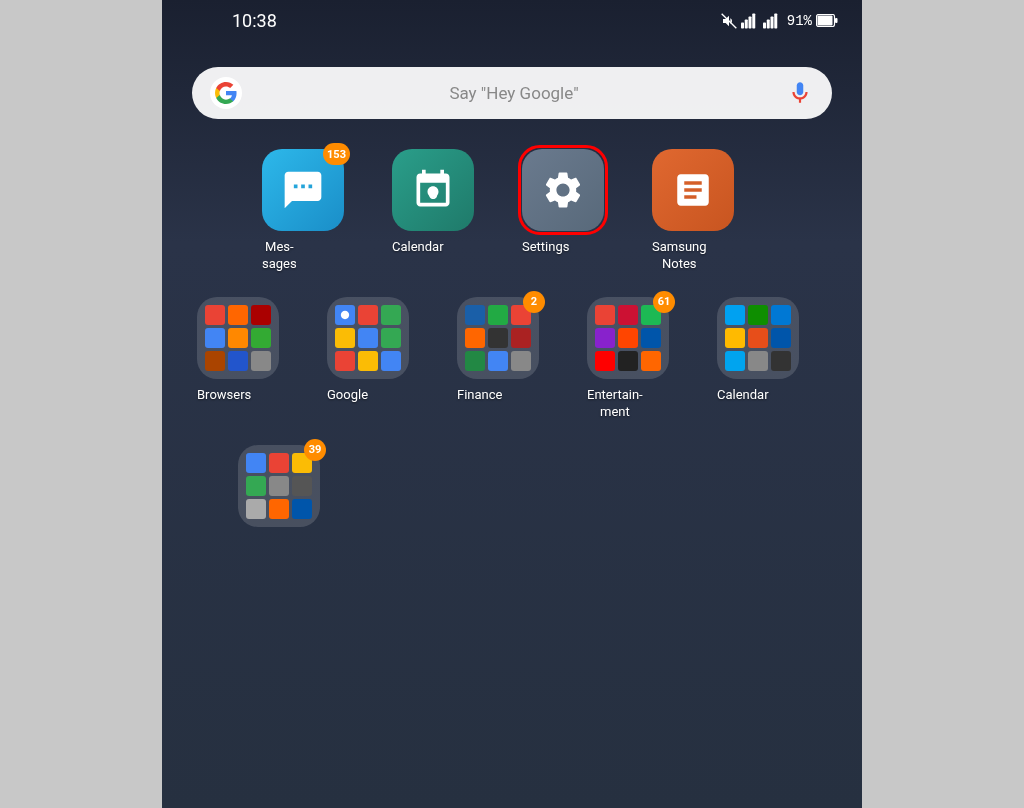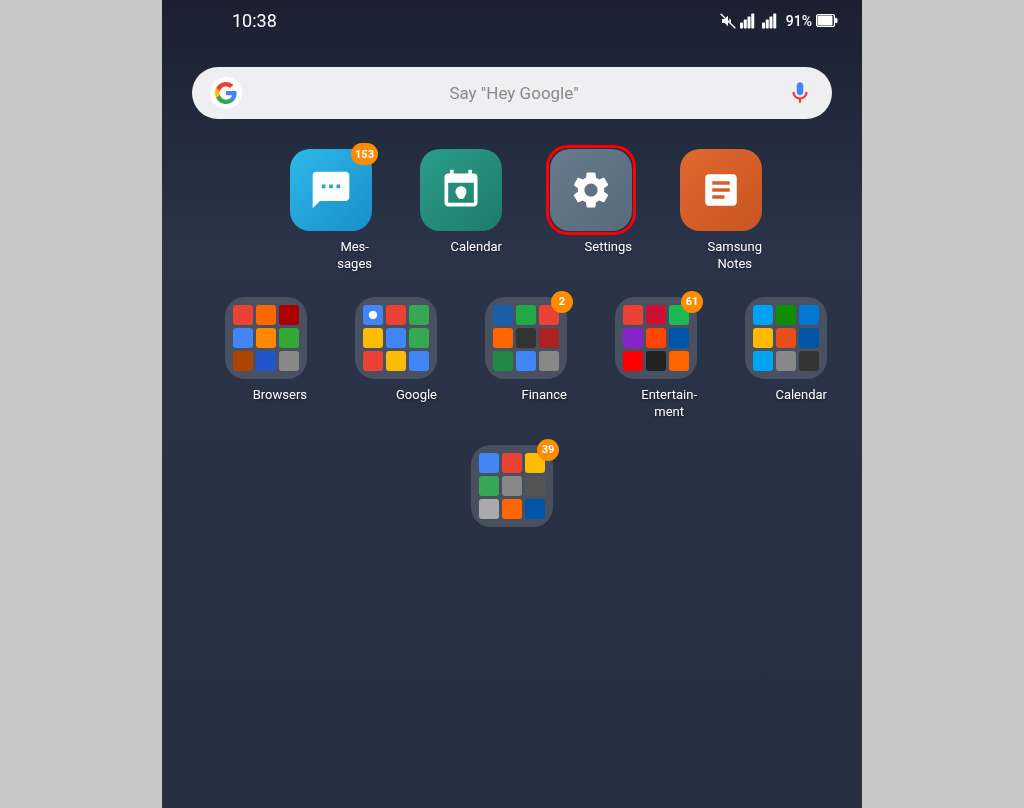--- a/index.html
+++ b/index.html
@@ -44,20 +44,21 @@
     .status-icons {
       display: flex;
       align-items: center;
       gap: 4px;
       font-size: 12px;
       color: white;
     }
 
     .status-icons span {
       font-size: 11px;
+      font-family: Liberation Mono, monospace;
     }
 
     
     .search-bar {
       margin: 30px 30px 20px 30px;
       background: rgba(255,255,255,0.93);
       border-radius: 30px;
       display: flex;
       align-items: center;
       padding: 10px 18px;
@@ -85,21 +86,21 @@
       display: flex;
       justify-content: center;
       gap: 20px;
       margin-bottom: 16px;
       padding: 0 20px;
     }
 
     .app-item {
       display: flex;
       flex-direction: column;
-      align-items: flex-end;
+      align-items: flex-start;
       width: 110px;
       cursor: pointer;
     }
 
     .app-icon-wrapper {
       position: relative;
       width: 82px;
       height: 82px;
       margin-bottom: 8px;
     }
@@ -175,24 +176,25 @@
       border-radius: 4px;
       display: flex;
       align-items: center;
       justify-content: center;
       font-size: 8px;
     }
 
     
     .partial-row {
       display: flex;
-      justify-content: center;
+      justify-content: flex-start;
       gap: 20px;
       padding: 0 20px;
       margin-top: 6px;
+      margin-left: 42px;
     }
 
     .app-partial {
       display: flex;
       flex-direction: column;
       align-items: center;
       width: 110px;
     }
 
     

